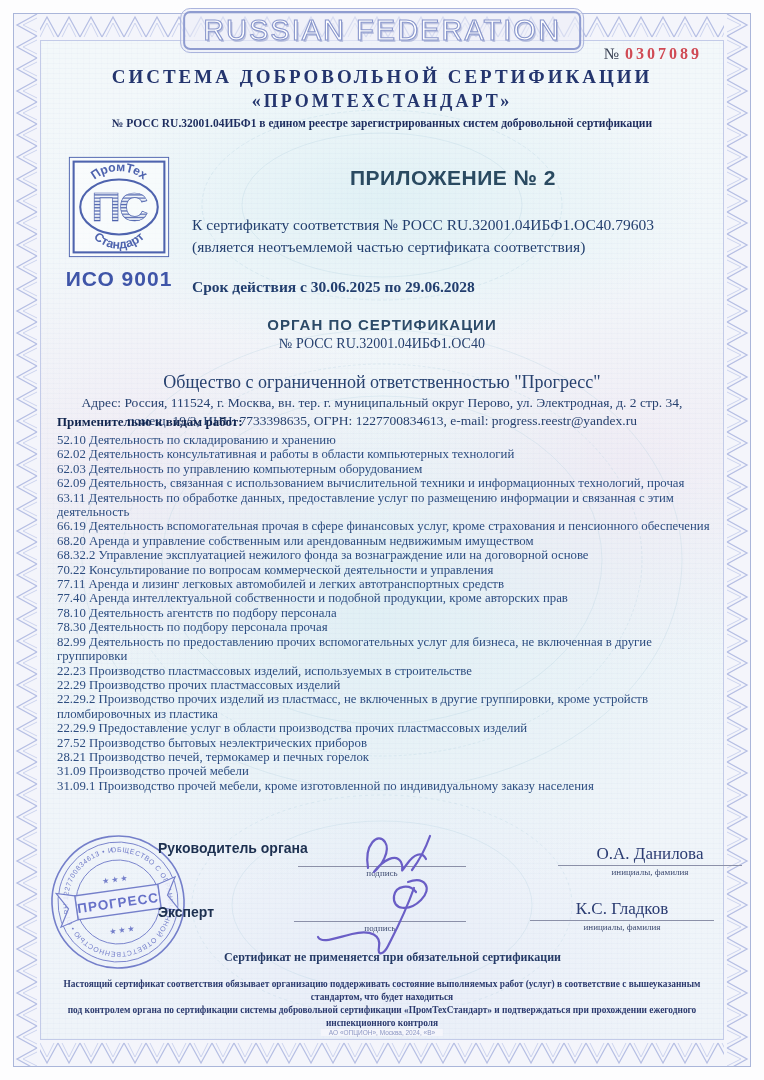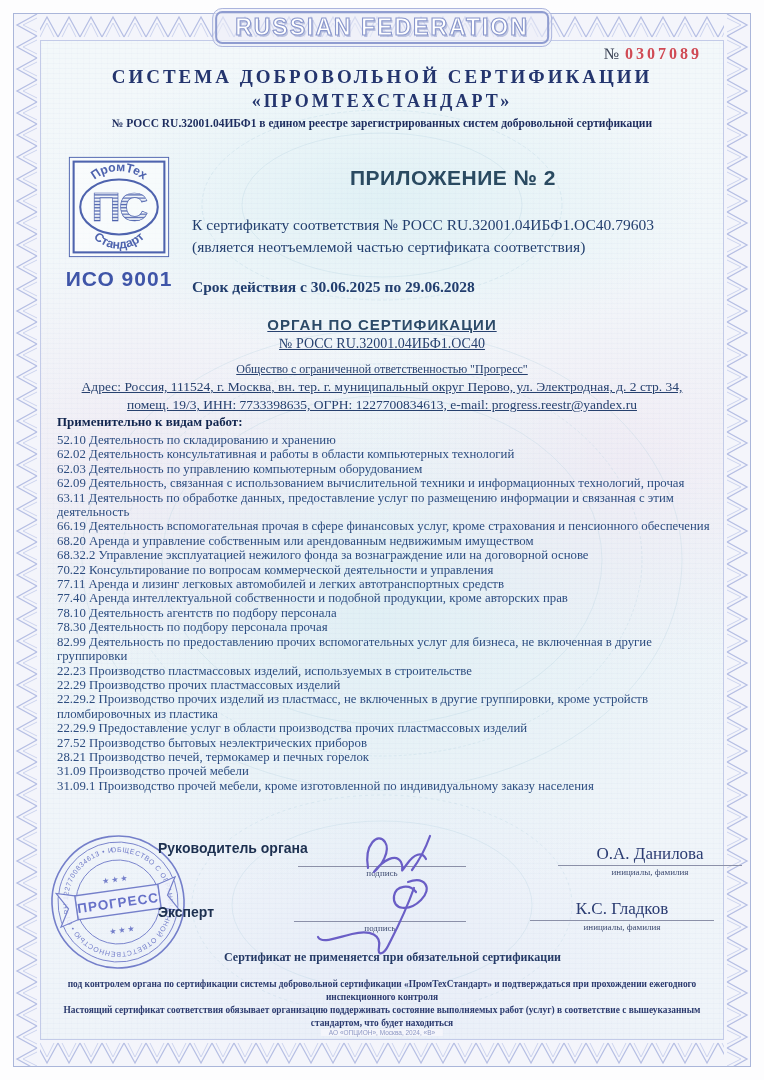--- a/index.html
+++ b/index.html
@@ -33,46 +33,46 @@
     background:
       repeating-linear-gradient(0deg, rgba(120,160,205,0.045) 0 1px, transparent 1px 5px),
       repeating-linear-gradient(90deg, rgba(160,140,200,0.03) 0 1px, transparent 1px 6px);
   }
   .bg-rosettes{position:absolute;left:0;top:0;pointer-events:none;}
   
   .rf-badge{position:absolute;left:50%;top:8px;transform:translateX(-50%);
     border:1px solid #aab4dd;border-radius:10px;padding:2px;background:rgba(236,239,248,0.6);}
   .rf-badge-inner{border:2px solid #8f9cd0;border-radius:7px;padding:1px 18px;}
   .rf-badge-text{
-    font-family:"Liberation Sans", sans-serif;font-weight:bold;font-size:23px;
+    font-family:"Liberation Sans", sans-serif;font-weight:normal;font-size:29px;
     letter-spacing:2px;color:#ffffff;-webkit-text-stroke:1.1px #8a97cc;
     text-shadow:1.5px 1.5px 0 rgba(150,160,205,0.55);white-space:nowrap;}
   .cert-number{position:absolute;right:62px;top:45px;font-size:16px;color:#3c4456;}
   .cert-number .digits{color:#d04a54;letter-spacing:3px;font-weight:bold;margin-left:6px;}
   .sys-block{position:absolute;left:42px;right:42px;top:66px;text-align:center;color:#24356e;}
   .sys-title1{font-size:19px;font-weight:bold;letter-spacing:3px;}
   .sys-title2{font-size:18px;font-weight:bold;letter-spacing:3px;margin-top:3px;}
   .sys-reg{font-size:11.5px;font-weight:bold;margin-top:5px;color:#1d2c5e;}
   
   .logo-block{position:absolute;left:60px;top:155px;width:118px;text-align:center;}
   .iso-label{margin-top:4px;font-family:"Liberation Sans", sans-serif;font-weight:bold;
     font-size:21px;letter-spacing:1px;color:#3f55a8;}
   
   .appendix-block{position:absolute;left:192px;top:166px;width:522px;color:#223e6e;}
   .appendix-title{text-align:center;font-family:"Liberation Sans", sans-serif;
     font-weight:bold;font-size:21px;letter-spacing:0.5px;color:#2a4a61;}
   .appendix-line1{margin-top:26px;font-size:15.5px;}
   .appendix-line2{margin-top:4px;font-size:15.5px;}
   .appendix-validity{margin-top:22px;font-size:15.5px;font-weight:bold;font-family:Liberation Serif, serif;}
   
-  .body-block{position:absolute;left:42px;right:42px;top:316px;text-align:center;color:#27416f;text-decoration:underline;}
+  .body-block{position:absolute;left:42px;right:42px;top:316px;text-align:center;color:#27416f;}
   .body-heading{font-family:"Liberation Sans", sans-serif;font-weight:bold;font-size:15px;
     letter-spacing:1px;color:#2c4a68;}
   .body-number{margin-top:3px;font-size:14px;}
-  .body-company{margin-top:10px;font-size:12px;}
+  .body-company{margin-top:20px;font-size:18px;}
   .body-addr{margin-top:2px;font-size:13.5px;}
   
   .works-block{position:absolute;left:57px;top:414px;width:654px;color:#2d4d80;}
   .works-heading{font-size:13px;font-weight:bold;color:#12264f;margin-bottom:3px;}
   .work-item{font-size:12.8px;line-height:14.4px;}
   
   .sig-block{position:absolute;left:42px;top:830px;right:42px;height:140px;}
   .stamp{position:absolute;left:4px;top:0px;opacity:0.82;}
   .role{position:absolute;left:116px;font-family:"Liberation Sans", sans-serif;
     font-weight:bold;font-size:14px;color:#1d3050;white-space:nowrap;}
@@ -290,18 +290,18 @@
         <path d="M88,42 C84,18 98,6 105,16 C111,25 101,40 94,46 C103,34 116,27 121,36 C125,43 118,50 127,38 C134,28 142,25 146,33"></path>
         <path d="M150,10 C145,24 138,36 132,44"></path>
         <path d="M128,56 C145,50 153,62 141,74 C129,86 112,84 114,70 C116,59 130,58 136,66"></path>
         <path d="M134,62 C124,90 114,108 108,120 C104,128 97,131 99,121 C101,110 92,103 72,108 C55,112 42,118 38,111"></path>
       </g>
     </svg>
   </div>
 
   <div class="notice">Сертификат не применяется при обязательной сертификации</div>
   <div class="footer">
+    <div>Настоящий сертификат соответствия обязывает организацию поддерживать состояние выполняемых работ (услуг) в соответствие с вышеуказанным стандартом, что будет находиться</div>
     <div>под контролем органа по сертификации системы добровольной сертификации «ПромТехСтандарт» и подтверждаться при прохождении ежегодного инспекционного контроля</div>
-    <div>Настоящий сертификат соответствия обязывает организацию поддерживать состояние выполняемых работ (услуг) в соответствие с вышеуказанным стандартом, что будет находиться</div>
   </div>
   <div class="microprint">АО «ОПЦИОН», Москва, 2024, «В»</div>
 
 </div>
 
 </body></html>

